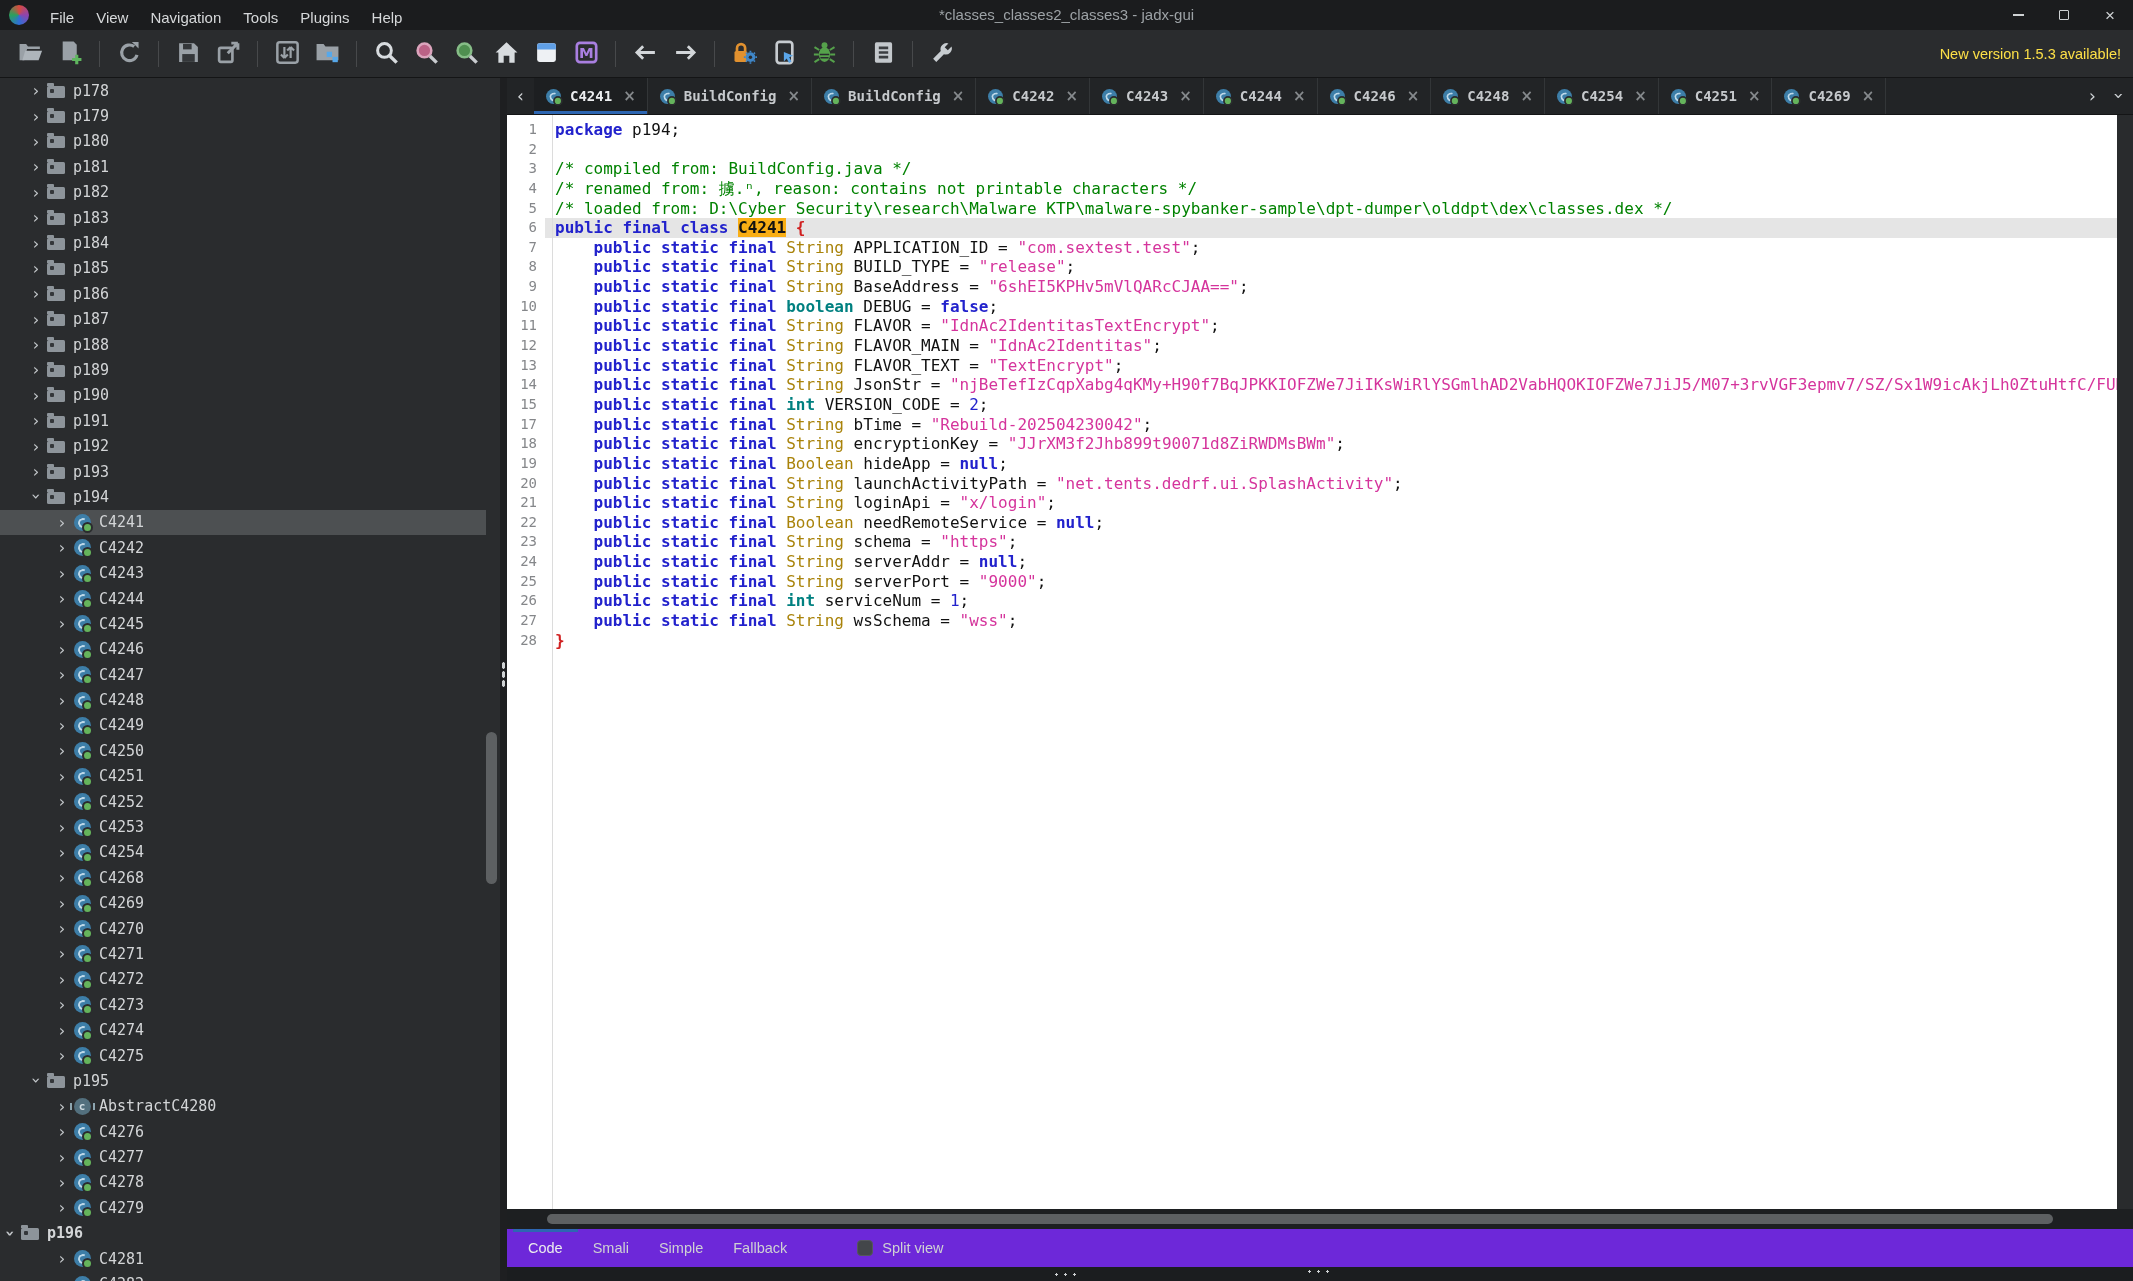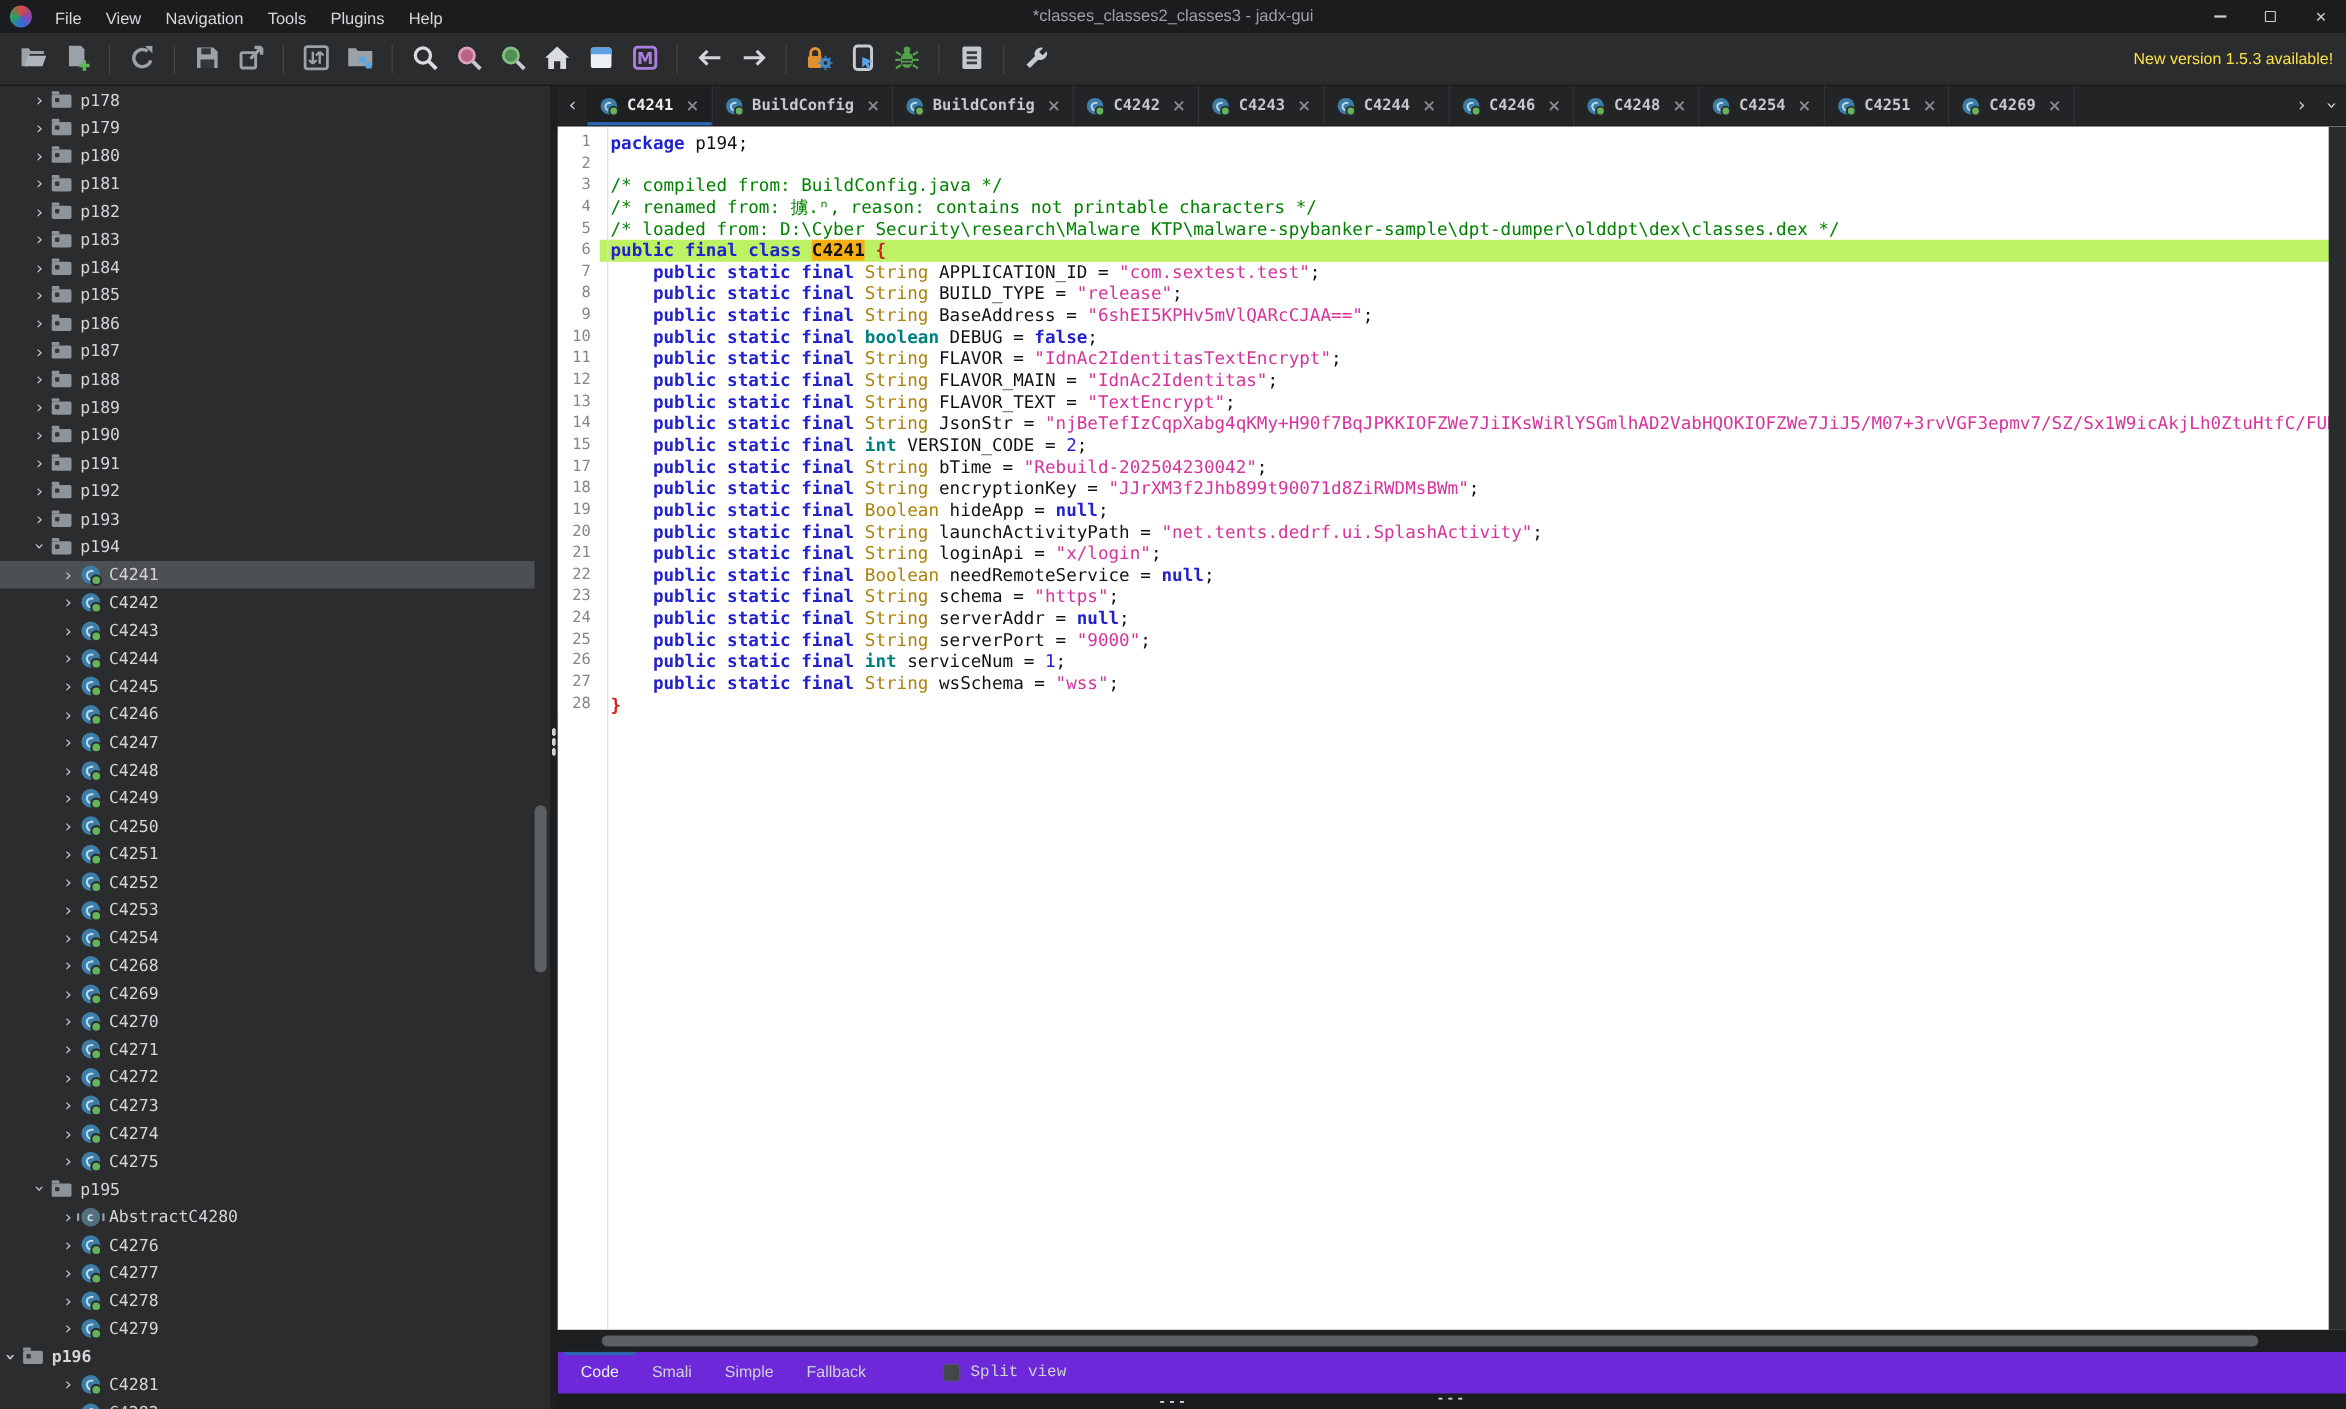--- a/index.html
+++ b/index.html
@@ -81,42 +81,42 @@
   .tab-spacer { flex:1; }
 
   
   .editor { flex:1; background:#ffffff; position:relative; overflow:hidden; padding-top:5px; }
   .gutter-line { position:absolute; left:45px; top:0; bottom:0; width:1px; background:#dcdcdc; z-index:3; }
   .cl { display:flex; height:19.65px; line-height:19.65px; white-space:pre;
         font-family:"DejaVu Sans Mono", monospace; font-size:16px; }
   .ln { width:38px; flex:none; text-align:right; color:#85878a; font-size:14px; line-height:19.65px;
         padding-right:8px; background:#fff; z-index:2; }
   .cd { flex:1; padding-left:10px; color:#111; }
-  .cl.cur .cd { background:#bef264; }
+  .cl.cur .cd { background:#e5e5e5; }
   .t-kw   { color:#2222cc; font-weight:bold; }
   .t-prim { color:#008080; font-weight:bold; }
   .t-cls  { color:#a9830a; }
   .t-str  { color:#d5349c; }
   .t-num  { color:#2222cc; }
   .t-cm   { color:#008200; }
   .t-br   { color:#d02020; font-weight:bold; }
   .t-pl   { color:#111; }
   .t-mark { background:#f9ae14; color:#111; font-weight:bold; }
   .ed-vscroll { position:absolute; top:0; right:0; bottom:0; width:16px; background:#292b2d; z-index:4; }
 
   .hscroll { height:20px; background:#1d1f21; position:relative; }
   .hscroll-thumb { position:absolute; left:40px; right:80px; top:5px; height:10px;
                    background:#5d6062; border-radius:5px; }
 
   .bottombar { height:38px; background:#6d28d9; display:flex; align-items:stretch; padding-left:6px; }
   .bview { position:relative; display:flex; align-items:center; padding:0 15px; color:#cfd1d3;
            font-size:14.5px; background:transparent; border:none; }
   .bview.active { color:#ecedee; }
   .bview.active::before { content:""; position:absolute; left:0; right:0; top:0; height:3px; background:#2d66b2; }
-  .splitview { display:flex; align-items:center; gap:9px; margin-left:55px; color:#cfd1d3; font-size:14.5px;font-family:Liberation Mono, monospace; }
+  .splitview { display:flex; align-items:center; gap:9px; margin-left:55px; color:#cfd1d3; font-size:14.5px; }
   .checkbox { width:16px; height:16px; border-radius:4px; background:#43464a; border:1px solid #55585c; }
 
   .bottom-strip { height:14px; background:#1b1d1f; position:relative; }
   .grip { position:absolute; width:27px; height:5px;
           background-image:radial-gradient(#cfd2d4 1.8px, transparent 2px); background-size:9px 5px; }
   .grip1 { left:545px; top:5px; }
   .grip2 { left:798px; top:2px; }
 </style>
 </head>
 <body>

